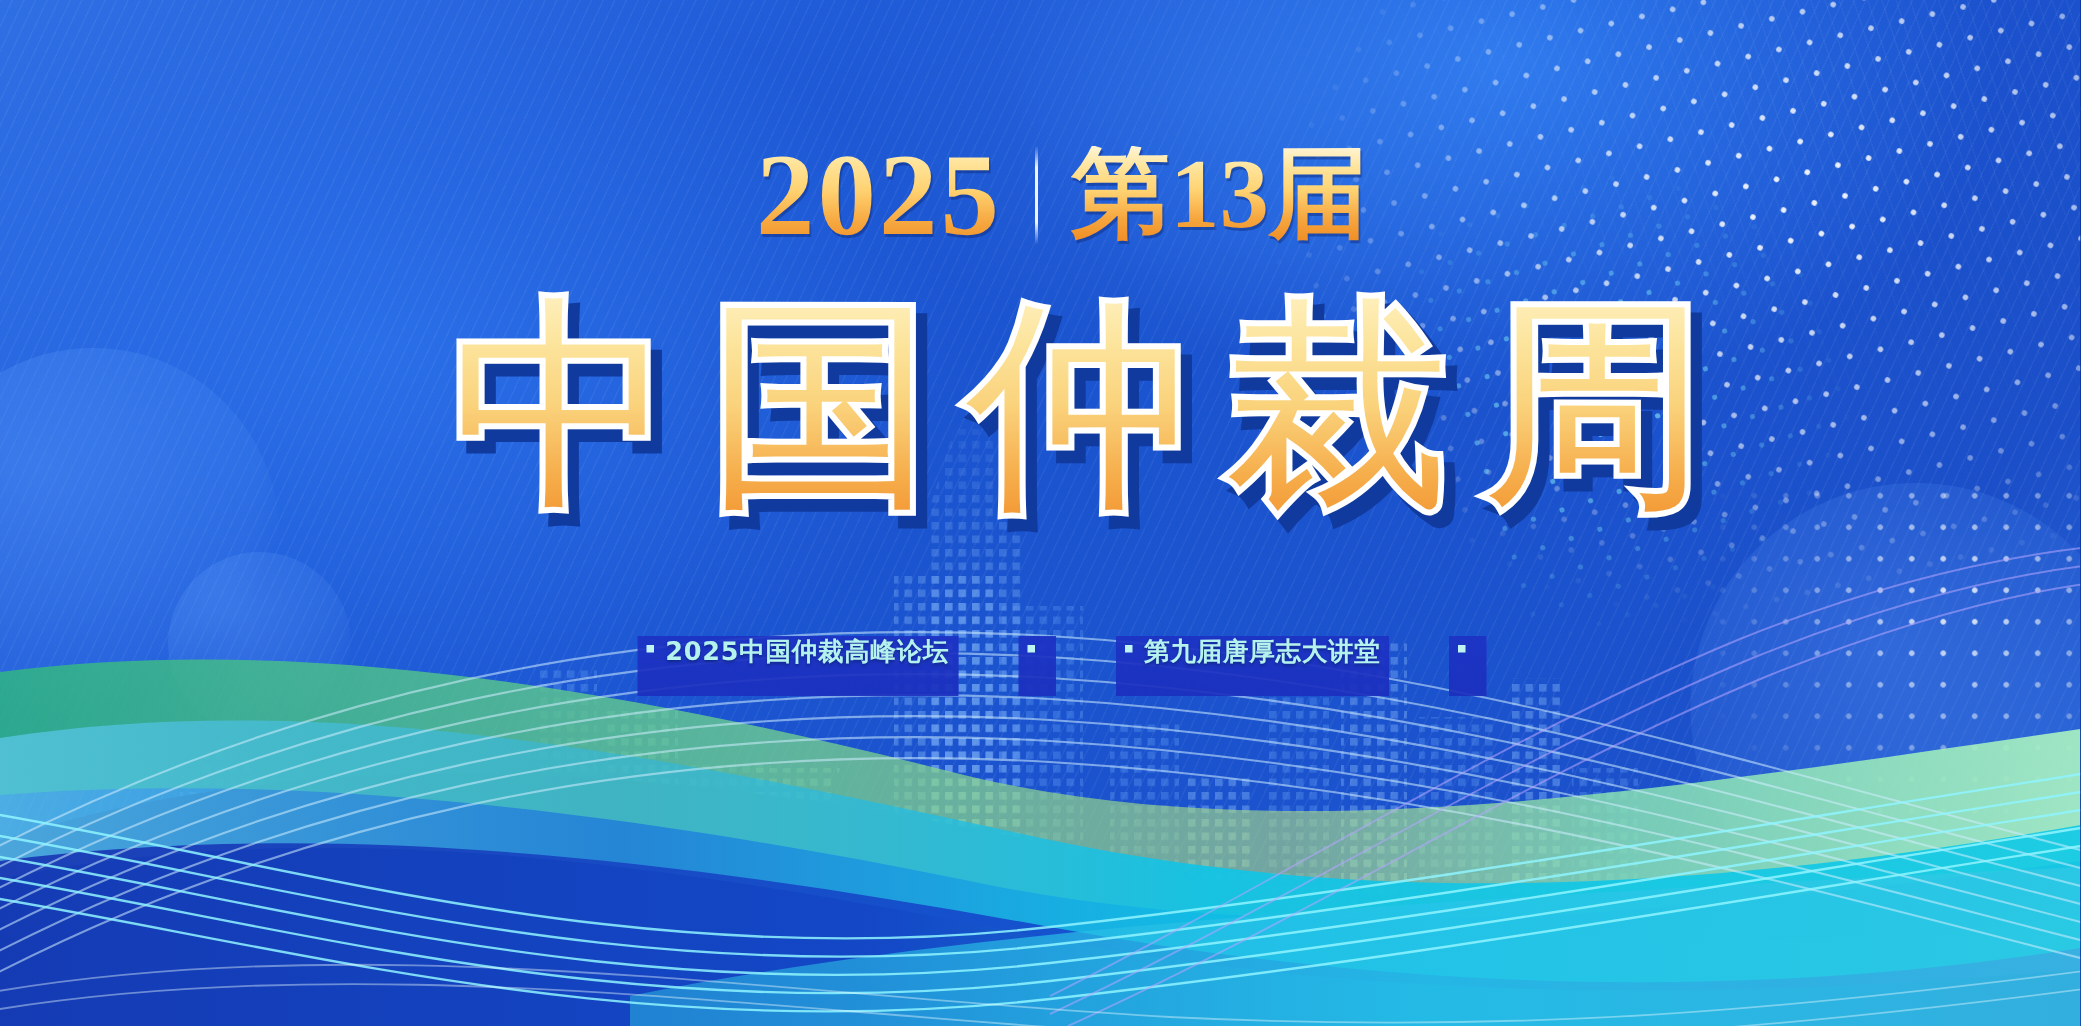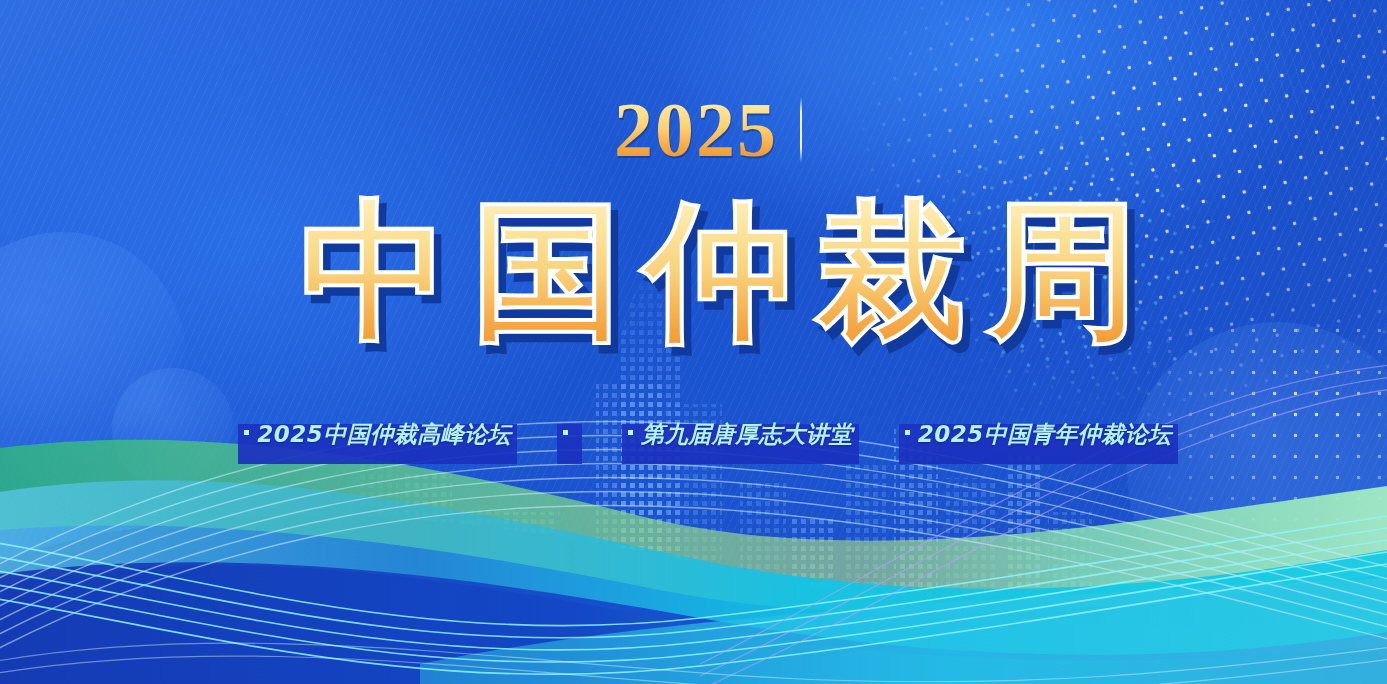--- a/index.html
+++ b/index.html
@@ -168,25 +168,24 @@
   }
   .sub-item .dot{
     position:relative;z-index:2;
     width:5px;height:5px;background:#bff4f2;
     margin-right:8px;margin-bottom:4px;flex:0 0 auto;
   }
   .sub-item .txt{
     position:relative;z-index:2;
     font-family:"DejaVu Sans","Liberation Sans",sans-serif;
     font-weight:700;
-    font-size:23px;
+    font-size:17px;
     letter-spacing:.5px;
     color:#b4f2ee;
     text-shadow:0 1px 2px rgba(8,30,96,.55);
-    font-style:italic;
   }
   .sub-gap{width:24px;flex:0 0 auto;}
 </style>
 </head>
 <body>
 
 <div id="banner">
 
   <div class="layer hairlines"></div>
   <div class="layer hairlines2"></div>
@@ -317,20 +316,21 @@
         <path d="M-20 312 C 240 266, 520 312, 780 326 C 1020 338, 1200 320, 1400 294" stroke-width="1.2"></path>
       </g>
     </svg>
   </div>
 
   <div class="content">
 
     <div class="year-row">
       <span class="gold-serif year-num">2025</span>
       <span class="year-div"></span>
+      <span class="gold-serif year-edition">第13届</span>
     </div>
 
     <div class="main-title">
       <span class="glyphwrap">
         <span class="shadow">中国仲裁周</span>
         <span class="stroke">中国仲裁周</span>
         <span class="fill">中国仲裁周</span>
       </span>
     </div>
 
@@ -355,18 +355,17 @@
         <span class="pill"></span>
         <span class="dot"></span>
         <span class="txt">第九届唐厚志大讲堂</span>
       </div>
 
       <span class="sub-gap"></span>
 
       <div class="sub-item">
         <span class="pill"></span>
         <span class="dot"></span>
-        <span class="txt">2025中国青年仲裁论坛</span>
       </div>
 
     </div>
   </div>
 </div>
 
 </body></html>

